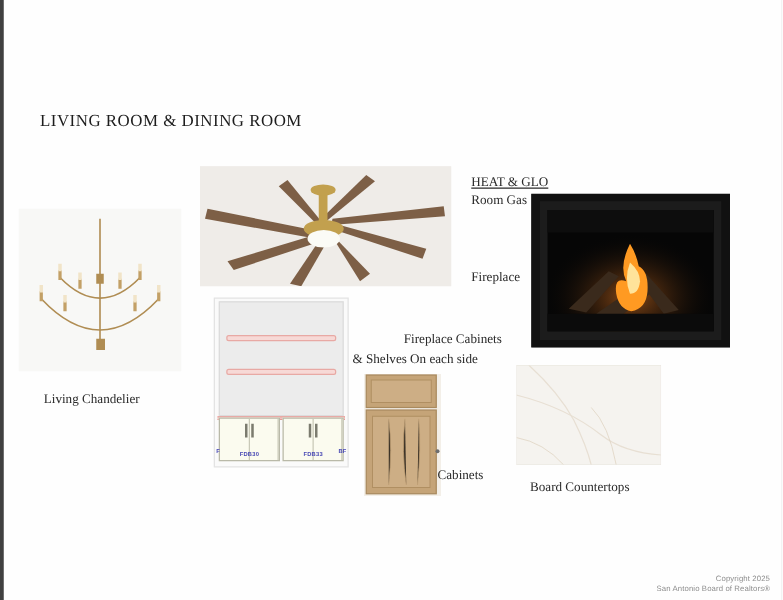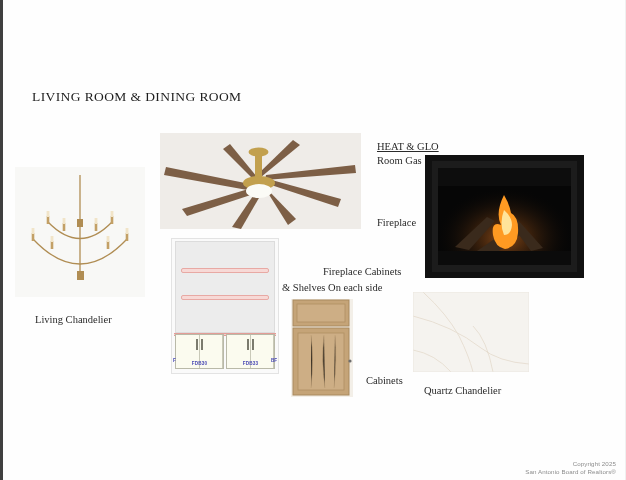--- a/index.html
+++ b/index.html
@@ -236,36 +236,36 @@
       <rect x="2" y="29" width="56" height="67" fill="#c5a478" stroke="#a98a5e" stroke-width="1"></rect>
       <rect x="7" y="34" width="46" height="57" fill="#cdae85" stroke="#b08f62" stroke-width=".8"></rect>
       <g stroke="#b7956a" stroke-width=".6" opacity=".7">
         <path d="M20 36 Q23 60 20 89"></path>
         <path d="M33 36 Q30 62 34 89"></path>
         <path d="M44 36 Q46 60 43 89"></path>
       </g>
       <circle cx="59" cy="62" r="1.6" fill="#6e6e6e"></circle>
     </svg>
   </div>
-  <div class="cap" style="left:347px;top:374px;padding-left:16px;">Cabinets</div>
+  <div class="cap" style="left:347px;top:374px;">Cabinets</div>
 
   <div class="quartz">
     <svg width="116" height="80" viewBox="0 0 116 80">
       <rect width="116" height="80" fill="#f5f3ef"></rect>
       <g stroke="#e6ddd0" stroke-width="1" fill="none" opacity=".9">
         <path d="M0 24 Q40 34 68 56 Q86 70 116 72"></path>
         <path d="M10 0 Q34 22 46 44 Q56 64 60 80"></path>
       </g>
       <g stroke="#ddd0bd" stroke-width=".7" fill="none" opacity=".8">
         <path d="M60 34 Q74 48 80 80"></path>
         <path d="M0 58 Q22 62 38 80"></path>
       </g>
       <rect width="116" height="80" fill="none" stroke="#ebe7e0" stroke-width="1"></rect>
     </svg>
   </div>
-  <div class="cap" style="left:421px;top:384px;">Quartz Chandelier</div>
+  <div class="cap" style="left:421px;top:384px;">Board Countertops</div>
 
   <div class="footer">
     <div>Copyright 2025</div>
     <div>San Antonio Board of Realtors®</div>
   </div>
 
 </div>
 
 </body></html>

